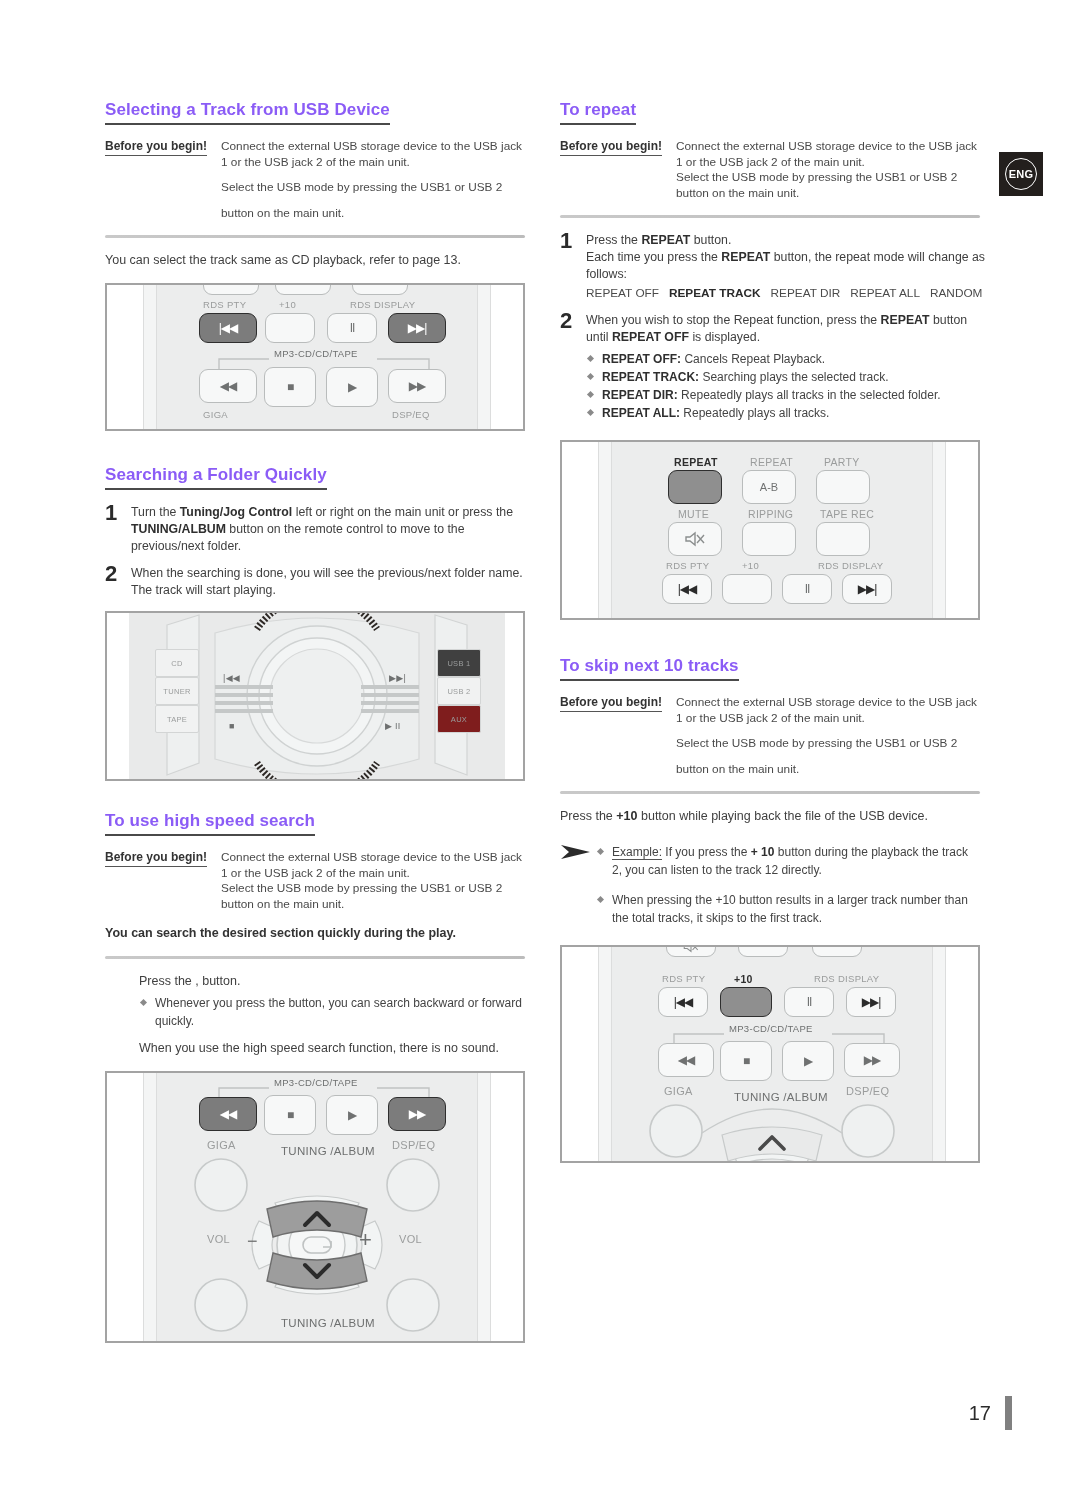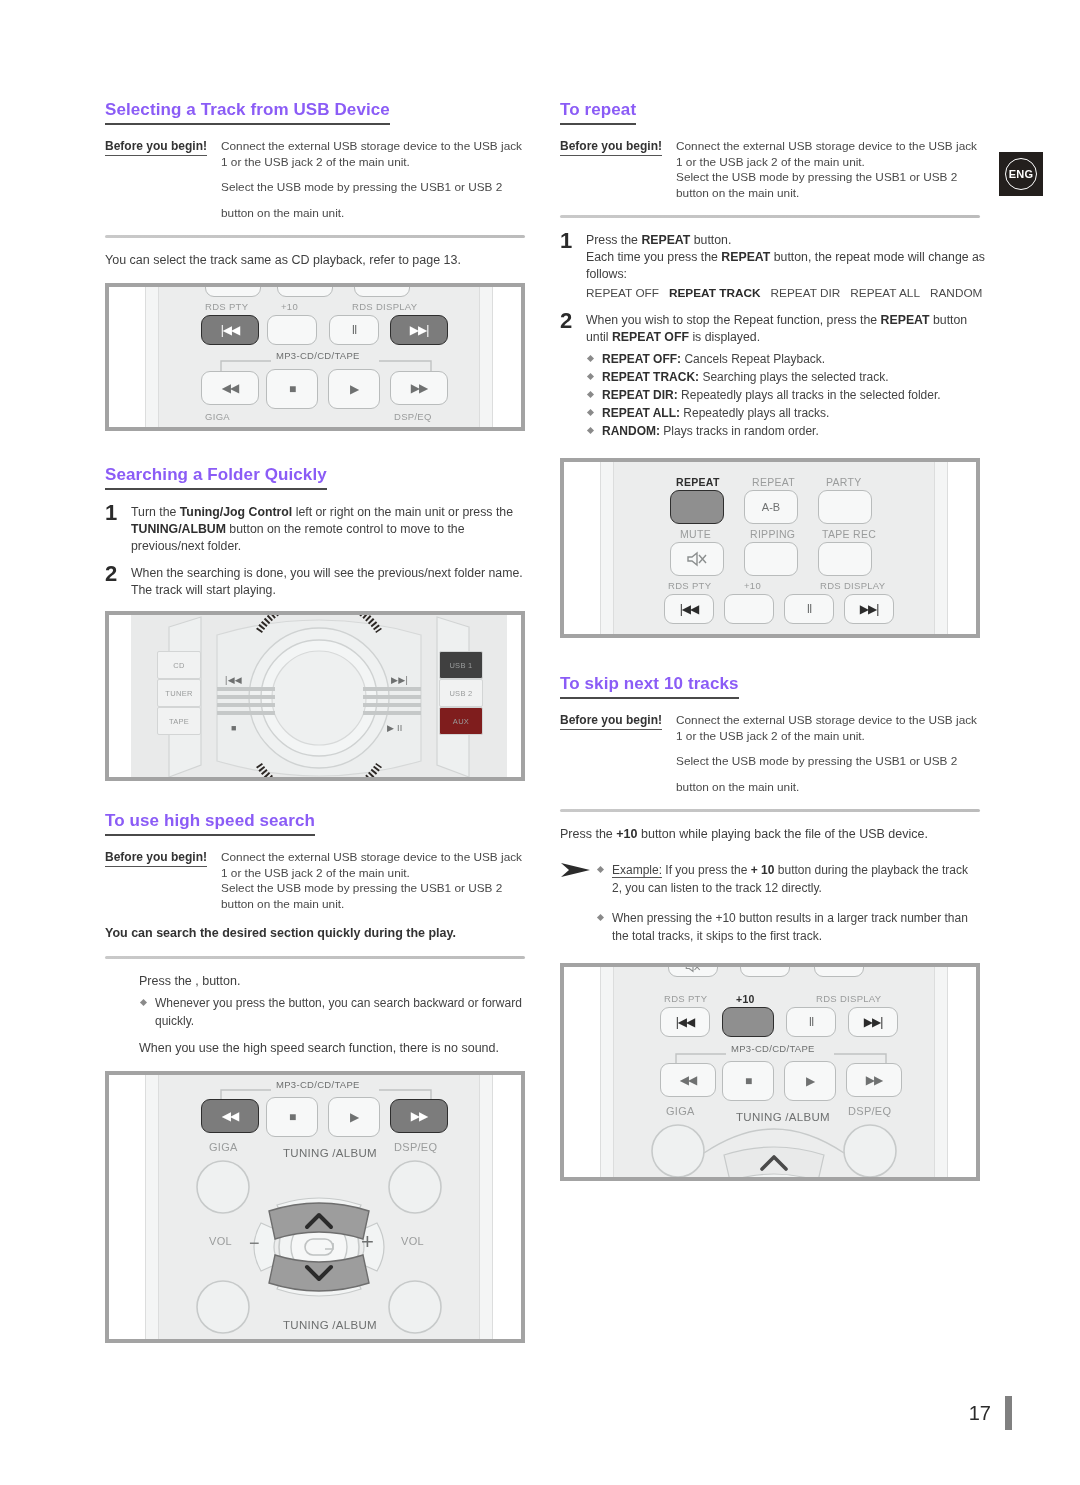--- a/index.html
+++ b/index.html
@@ -60,21 +60,21 @@
   .mode-seq { font-size: 11.8px; color:#4a4a4a; margin-top: 2px; white-space: nowrap; }
   .mode-seq .on { font-weight: bold; color:#2b2b2b; }
   .mode-seq span { margin-right: 10px; }
 
   
   .note { display:flex; align-items:flex-start; margin-top: 14px; }
   .note-arrow { flex:0 0 36px; padding-top:4px; }
   .note-body { flex:1; }
 
   
-  .fig { border: 4px solid #a3a3a3; background:#fff; position: relative; overflow:hidden;padding-left:29px; }
+  .fig { border: 2px solid #a3a3a3; background:#fff; position: relative; overflow:hidden;padding-left:29px; }
   .rc { position:absolute; inset:0; }
 
   
   .plate { position:absolute; background:#eceded; }
   .plate-edge { position:absolute; background:#f4f5f5; border-left:1px solid #dcdddd; border-right:1px solid #dcdddd; }
 
   
   .btn {
     position:absolute; border:1.6px solid #b9bcbc; border-radius:9px;
     background:#f7f8f8; display:flex; align-items:center; justify-content:center;
@@ -372,21 +372,20 @@
 
     <div class="step">
       <div class="step-num">2</div>
       <div class="step-body">
         <span>When you wish to stop the Repeat function, press the </span><b>REPEAT</b><span> button until </span><b>REPEAT OFF</b><span> is displayed.</span>
         <ul class="blist">
           <li><span class="dia"></span><b>REPEAT OFF:</b><span> Cancels Repeat Playback.</span></li>
           <li><span class="dia"></span><b>REPEAT TRACK:</b><span> Searching plays the selected track.</span></li>
           <li><span class="dia"></span><b>REPEAT DIR:</b><span> Repeatedly plays all tracks in the selected folder.</span></li>
           <li><span class="dia"></span><b>REPEAT ALL:</b><span> Repeatedly plays all tracks.</span></li>
-          <li><span class="dia"></span><b>RANDOM:</b><span> Plays tracks in random order.</span></li>
         </ul>
       </div>
     </div>
 
     <div class="fig" style="width:420px;height:180px;margin-top:18px;">
       <div class="rc">
         <div class="plate" style="left:48px;top:-10px;width:324px;height:200px;"></div>
         <div class="plate-edge" style="left:36px;top:-10px;width:14px;height:200px;"></div>
         <div class="plate-edge" style="left:370px;top:-10px;width:14px;height:200px;"></div>
 

